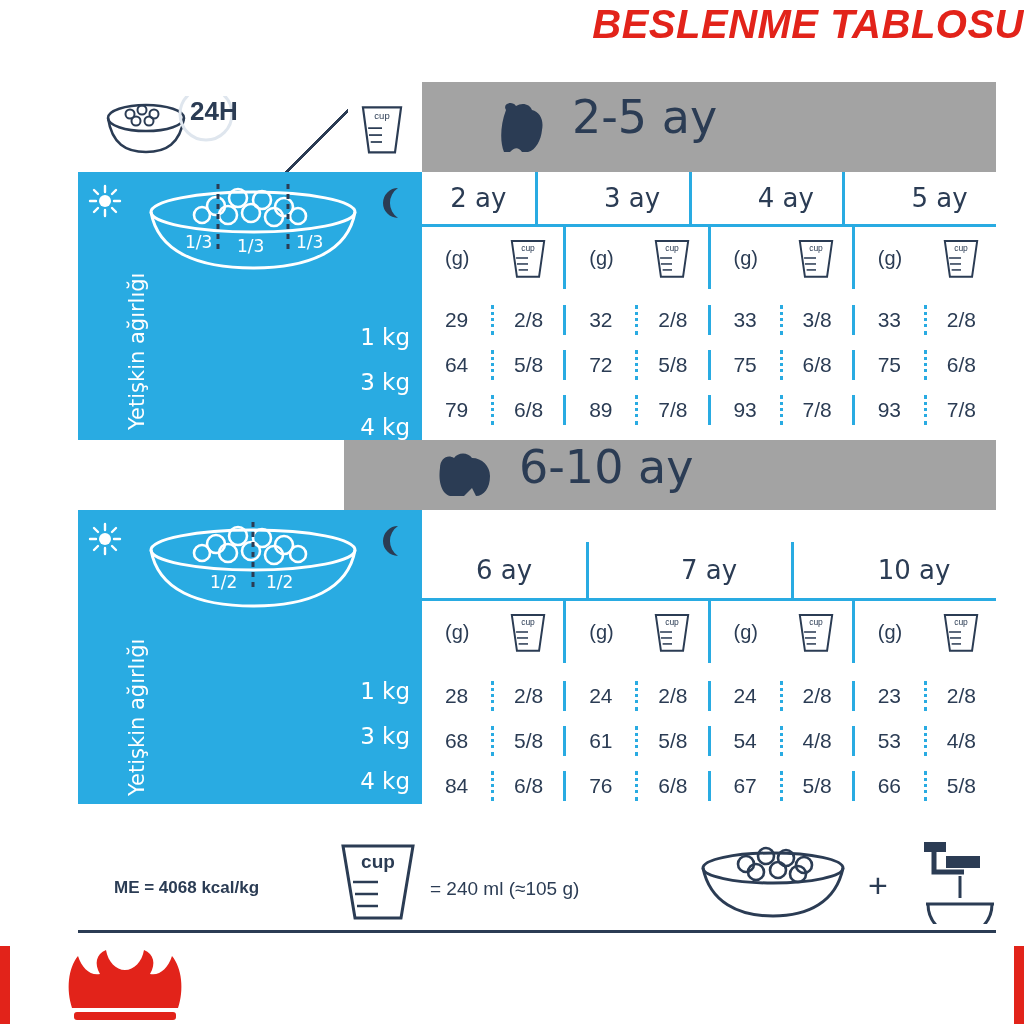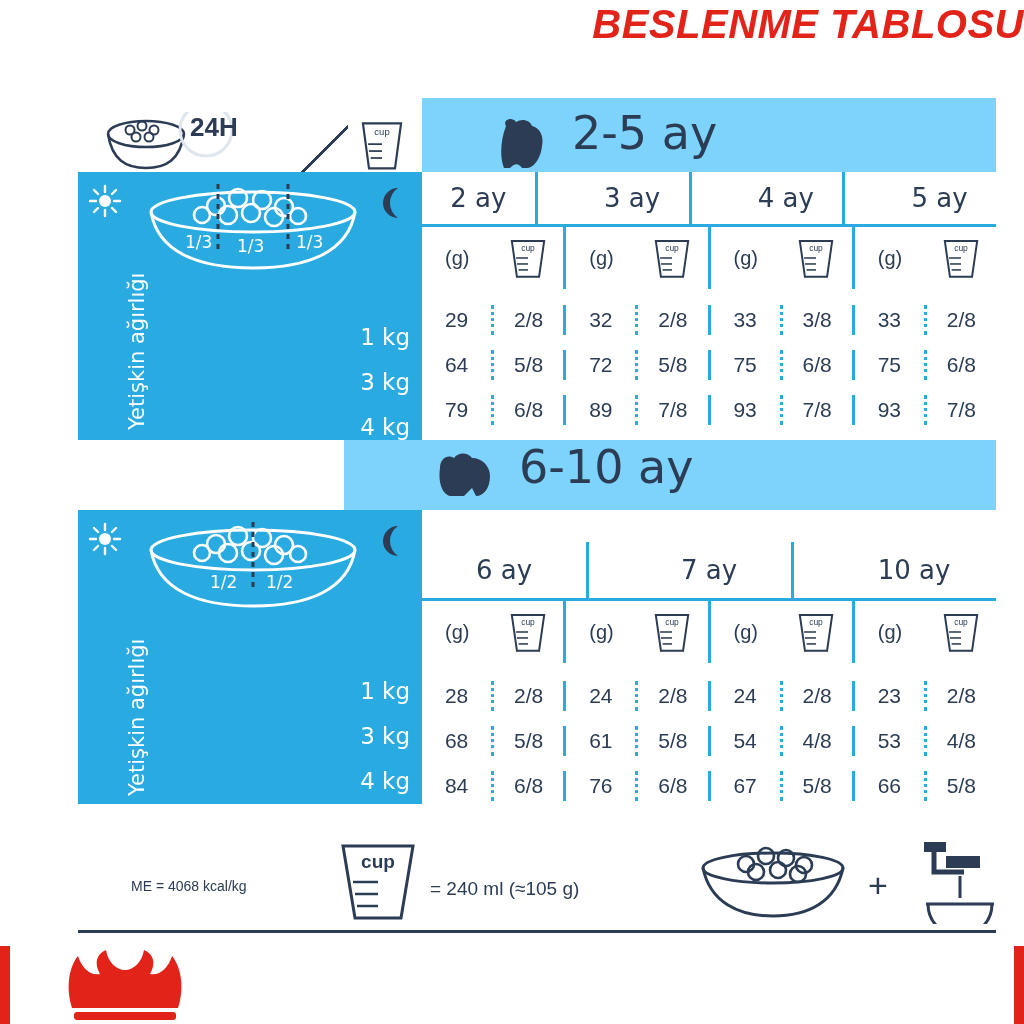--- a/index.html
+++ b/index.html
@@ -17,40 +17,40 @@
     text-align:right;
     font-size:40px;font-weight:bold;font-style:italic;
     color:#e2231a;
     letter-spacing:0.5px;
   }
   
   .table{
     position:absolute;left:78px;top:82px;width:918px;height:750px;
   }
   
-  .hdr{position:absolute;left:0;top:0;width:918px;height:90px;margin-top:16px;}
+  .hdr{position:absolute;left:0;top:0;width:918px;height:90px;}
   .hdr-left{
     position:absolute;left:0;top:0;width:190px;height:90px;background:#ffffff;
   }
   .bowl24{position:absolute;left:18px;top:14px;width:165px;height:62px;}
   .lbl24{
     position:absolute;left:112px;top:14px;font-size:26px;font-weight:bold;color:#2b3c54;
   }
   .diag{
     position:absolute;left:188px;top:0;width:82px;height:90px;overflow:hidden;
   }
   .diag:before{
     content:"";position:absolute;left:-10px;top:0;width:120px;height:120px;
     background:linear-gradient(to bottom right, #ffffff 49.4%, #2b3c54 49.4%, #2b3c54 51%, #ffffff 51%);
   }
   .cupcell{
     position:absolute;left:270px;top:0;width:74px;height:90px;background:#fff;
   }
   .band{
-    position:absolute;left:344px;top:0;width:574px;height:90px;background:#7dd3fc;text-align:right;
+    position:absolute;left:344px;top:0;width:574px;height:90px;background:#a3a3a3;text-align:right;
   }
   .band .agelabel{
     position:absolute;left:150px;top:8px;font-size:46px;color:#2b3c54;
     font-family:"DejaVu Sans", sans-serif;font-weight:400;
   }
   .band .silhouette{position:absolute;left:70px;top:16px;width:60px;height:60px;}
 
   
   .leftblock{
     position:absolute;left:0;width:344px;background:#29abe2;
@@ -97,21 +97,21 @@
   .gridbody{padding:6px 0 8px 0;}
 
   
   .midgap{position:absolute;left:0;width:918px;background:#ffffff;}
 
   
   .legend{
     position:absolute;left:78px;top:836px;width:918px;height:92px;
   }
   .me{
-    position:absolute;left:53px;top:42px;font-size:14px;color:#2b3c54;
+    position:absolute;left:36px;top:42px;font-size:17px;color:#2b3c54;font-weight:bold;
   }
   .cupbig{position:absolute;left:255px;top:4px;width:90px;height:84px;}
   .eq{position:absolute;left:352px;top:42px;font-size:19px;color:#2b3c54;}
   .bowlwater{position:absolute;left:610px;top:6px;width:330px;height:82px;}
   .plus{position:absolute;left:790px;top:30px;font-size:34px;color:#2b3c54;}
   .rule{
     position:absolute;left:78px;top:930px;width:918px;height:3px;background:#2b3c54;
   }
   .crown{position:absolute;left:60px;top:950px;width:130px;height:72px;}
   .sidebarL{position:absolute;left:0;top:946px;width:10px;height:78px;background:#e2231a;}

